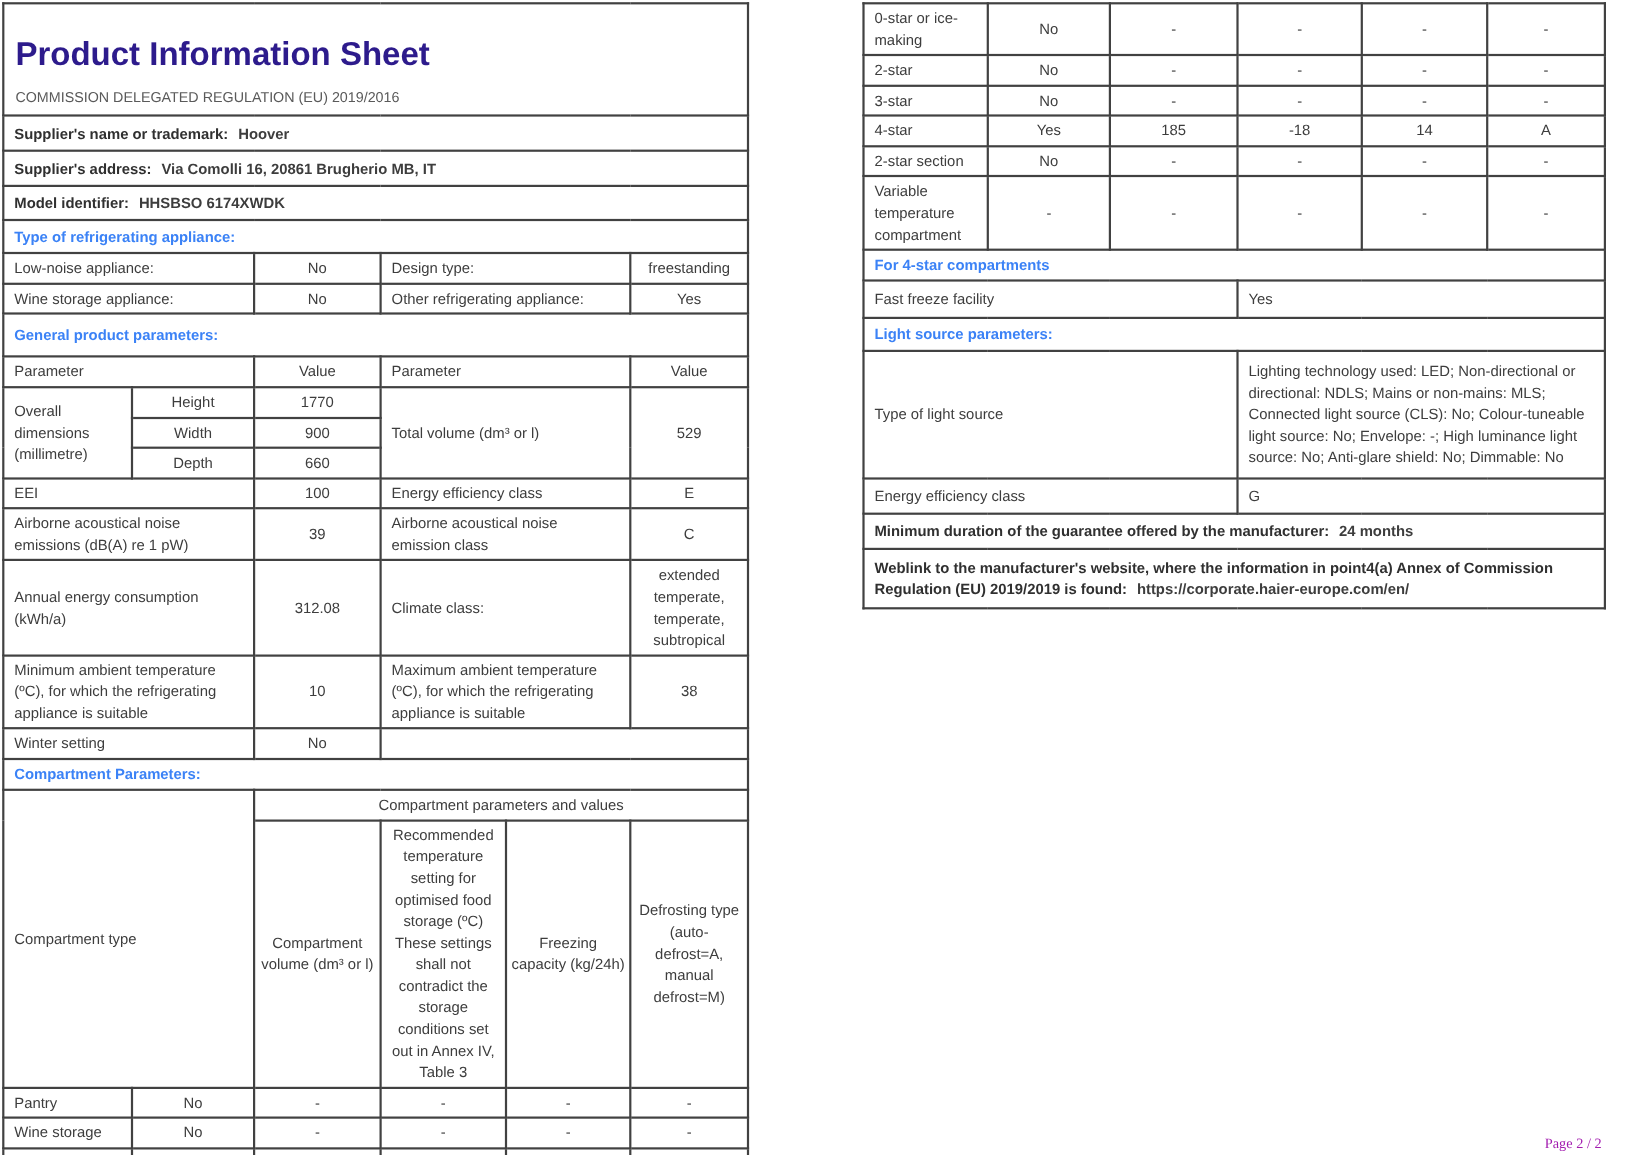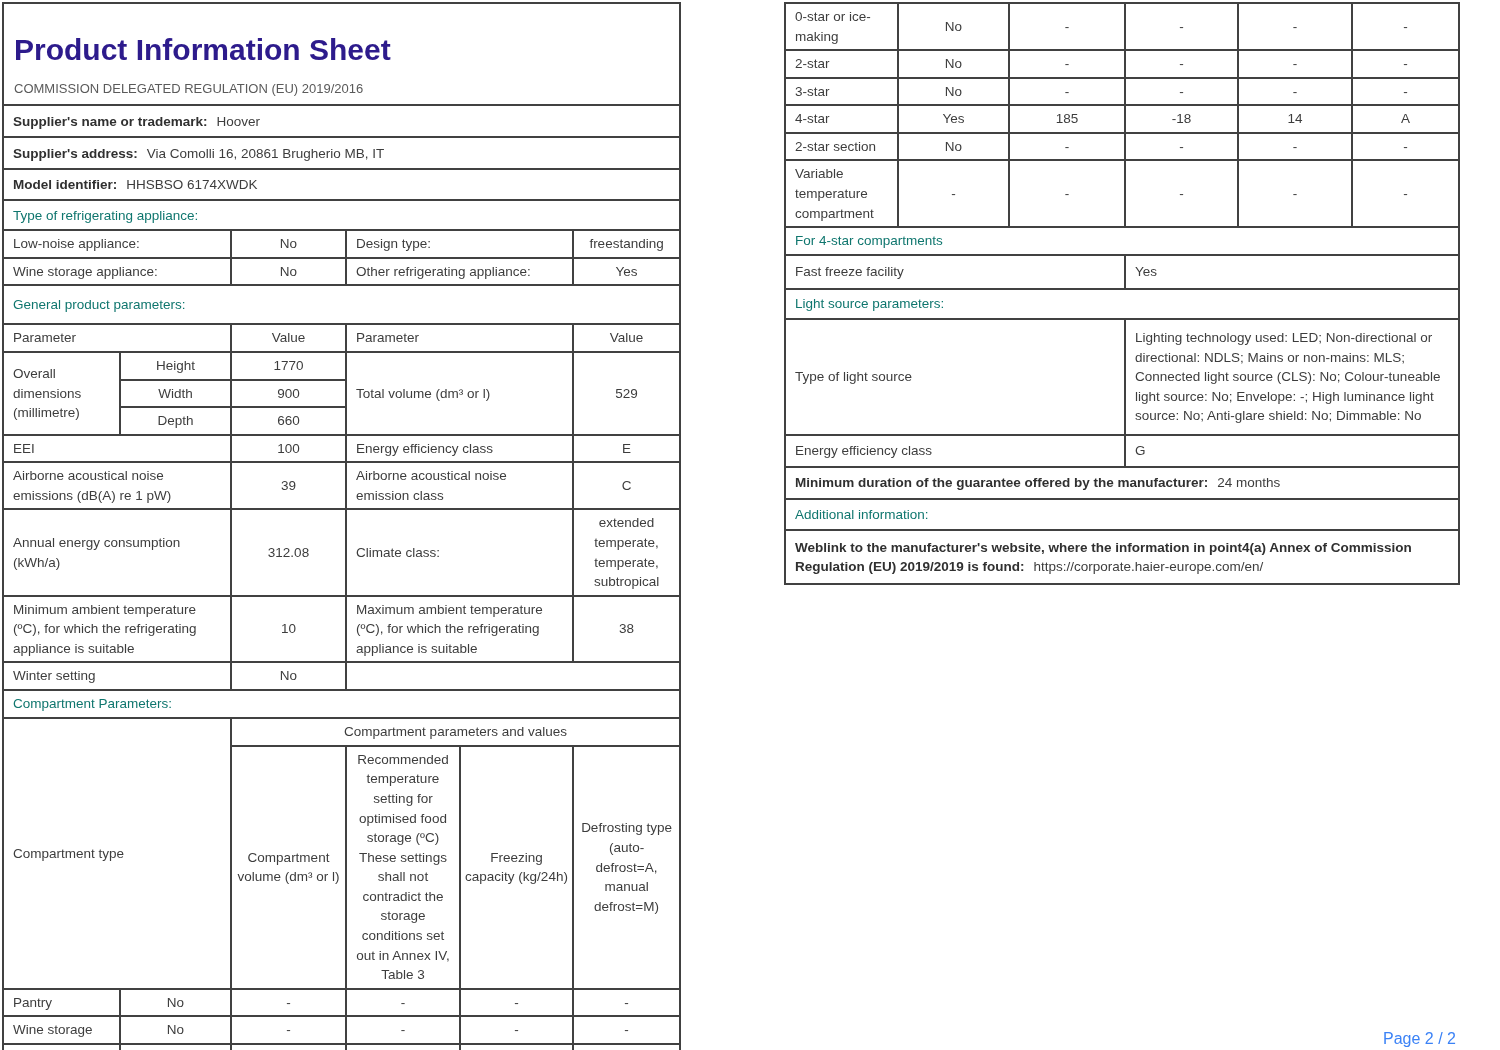--- a/index.html
+++ b/index.html
@@ -15,28 +15,28 @@
 
   table { border-collapse:collapse; table-layout:fixed; width:100%; }
   td {
     border:2px solid #414141;
     font-size:13.5px; line-height:1.45;
     padding:3px 9px; vertical-align:middle;
     word-wrap:break-word;
   }
   .b   { font-weight:bold; color:#303030;text-align:right; }
   .ctr { text-align:center; padding:3px 4px; }
-  .sec td { font-weight:normal; color:#0f766e; }
+  .sec td { font-weight:bold; color:#3b82f6; }
 
   .title-cell { padding:24px 10px 6px 10px; vertical-align:top; }
   .doc-title    { font-size:30px; font-weight:bold; color:#2d1b8c; letter-spacing:0px; }
   .doc-subtitle { font-size:13px; color:#5a5a5a; margin-top:8px; }
 
-  .kv .val { margin-left:9px; font-weight:normal; color:#3d3d3d; }
-  .footer2 { position:absolute; right:2px; bottom:0; font-size:16px; color:#3b82f6; }
+  .kv .val { margin-left:9px; font-weight:bold; color:#3d3d3d; }
+  .footer2 { position:absolute; right:2px; bottom:0; font-size:13px; color:#a21caf;font-family:Liberation Serif, serif; }
 </style>
 </head>
 <body>
 
 <div class="page" id="page1">
   <table>
     <colgroup>
       <col style="width:117px">
         <col style="width:111px">
         <col style="width:115px">
@@ -285,23 +285,20 @@
       <td colspan="3" style="height:32px">Energy efficiency class</td>
       <td colspan="3">G</td>
     </tr>
 
     <tr>
       <td colspan="6" class="kv" style="height:32px">
         <span class="b">Minimum duration of the guarantee offered by the manufacturer:</span><span class="val">24 months</span>
       </td>
     </tr>
 
-    <tr class="sec">
-      <td colspan="6" style="height:31px">Additional information:</td>
-    </tr>
 
     <tr>
       <td colspan="6" class="kv" style="height:54px">
         <span class="b">Weblink to the manufacturer's website, where the information in point4(a) Annex of Commission Regulation (EU) 2019/2019 is found:</span><span class="val">https://corporate.haier-europe.com/en/</span>
       </td>
     </tr>
   </tbody>
     </table>
   <div class="footer2">Page 2 / 2</div>
 </div>

